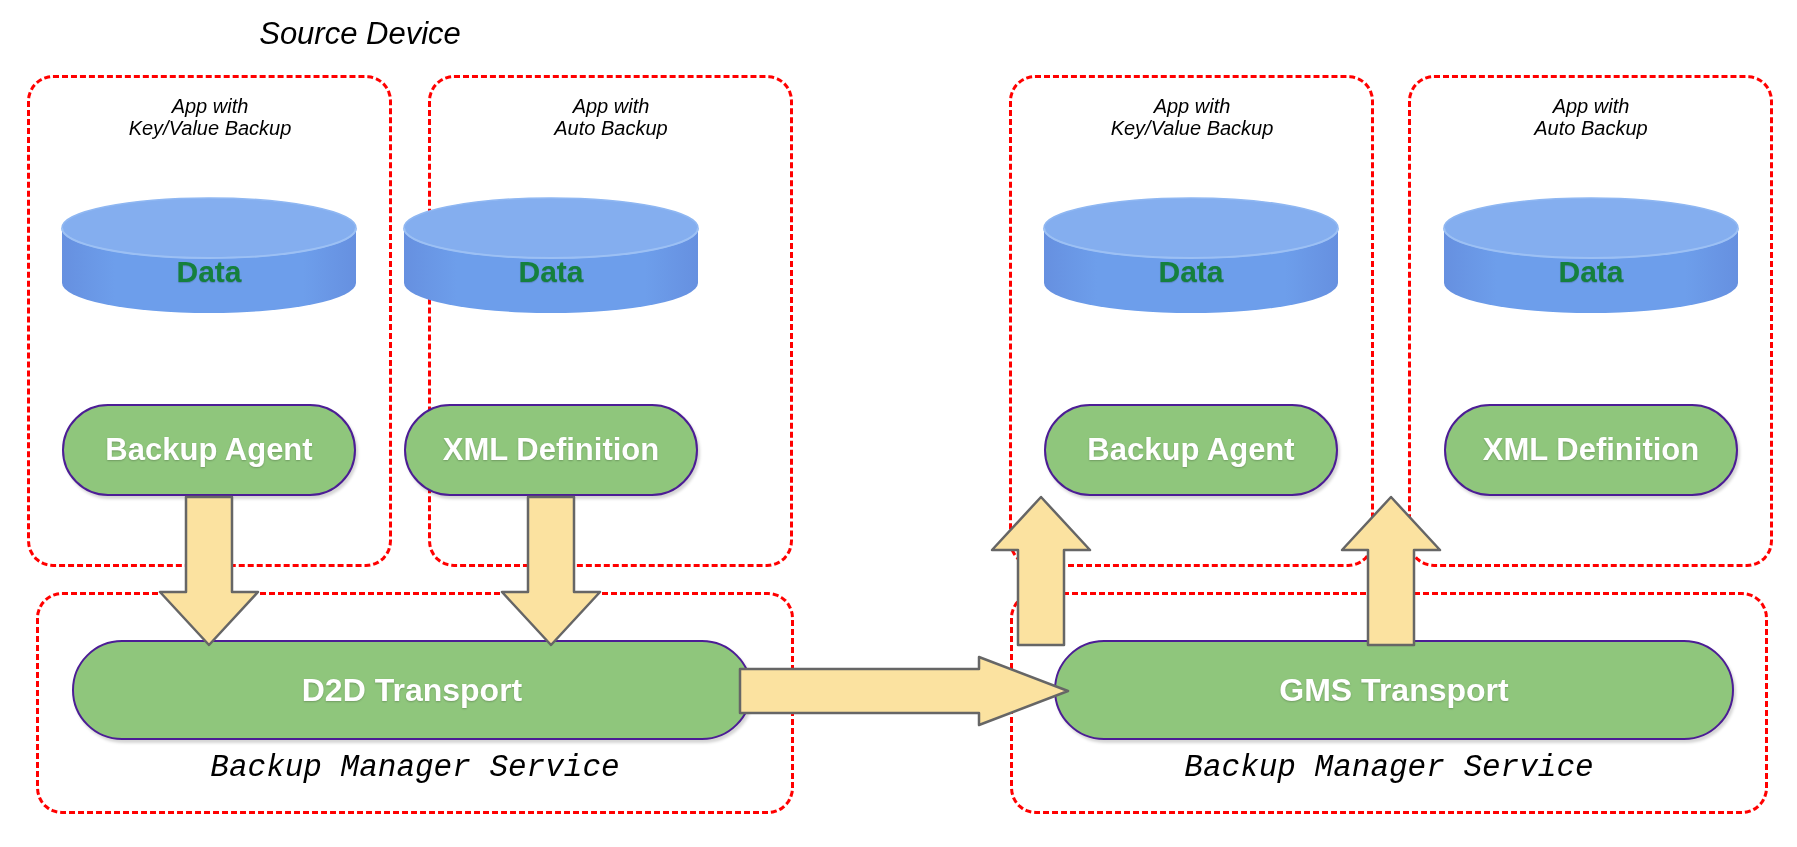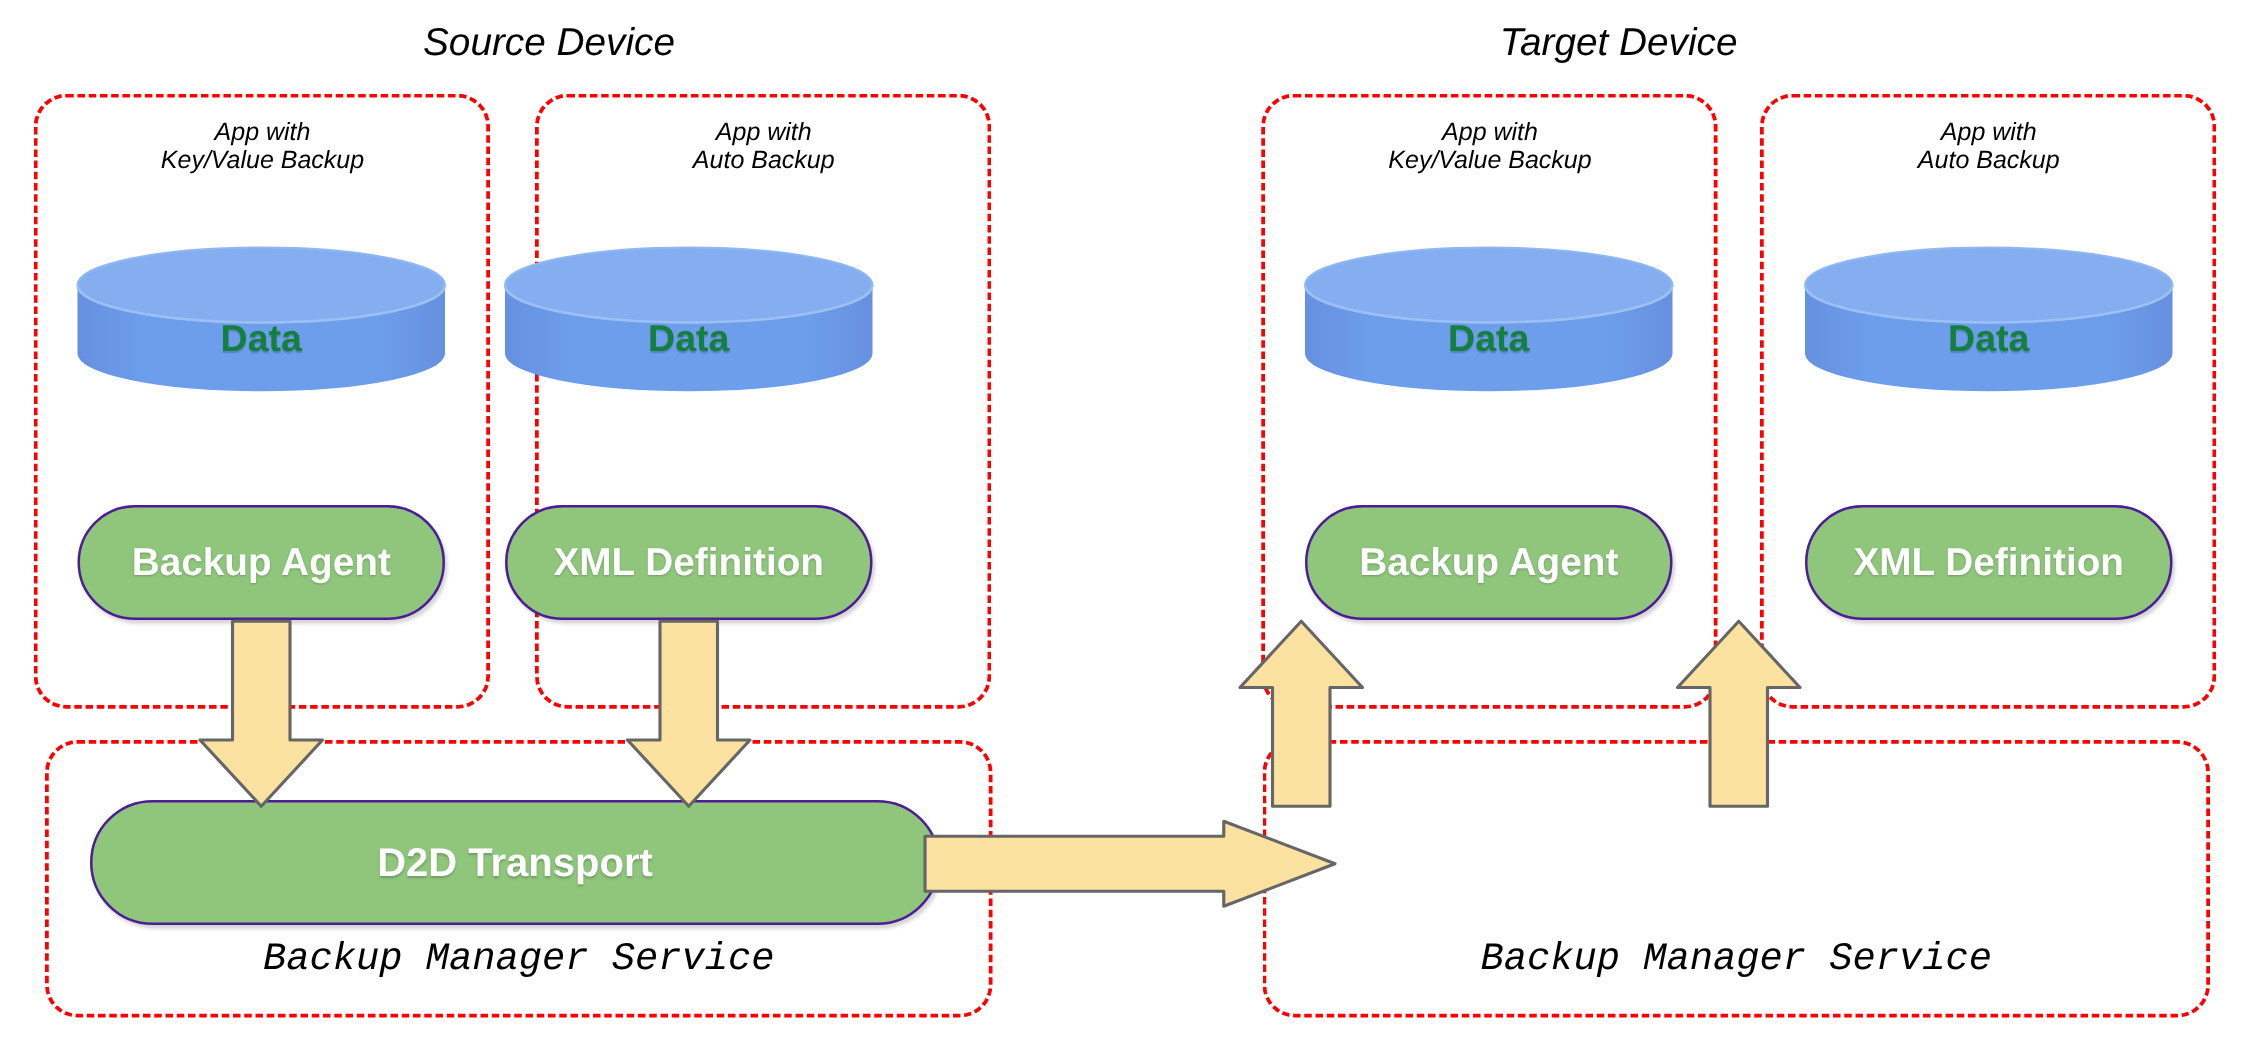--- a/index.html
+++ b/index.html
@@ -15,21 +15,21 @@
     background:#ffffff;
     overflow:hidden;
   }
   .abs{position:absolute;}
 
   
   .device-title{
     font-style:italic;
     font-size:31px;
     color:#000000;
-    text-align:right;
+    text-align:center;
     white-space:nowrap;
     letter-spacing:0px;
   }
 
   
   .dashbox{
     box-sizing:border-box;
     border:3px dashed #ff0000;
     border-radius:26px;
     background:transparent;
@@ -90,21 +90,20 @@
   
   svg{display:block;overflow:visible;}
 </style>
 </head>
 <body>
 
 <div id="stage">
 
   <div class="abs device-title" style="left:180px;top:16px;width:360px;">Source Device</div>
 
-  <div class="abs device-title" style="left:1030px;top:16px;width:360px;">Target Device</div>
 
   <div class="abs dashbox" style="left:27px;top:75px;width:365px;height:492px;"></div>
   <div class="abs dashbox" style="left:428px;top:75px;width:365px;height:492px;"></div>
   <div class="abs dashbox" style="left:1009px;top:75px;width:365px;height:492px;"></div>
   <div class="abs dashbox" style="left:1408px;top:75px;width:365px;height:492px;"></div>
 
   <div class="abs app-caption" style="left:30px;top:96px;width:360px;">App with
 Key/Value Backup</div>
   <div class="abs app-caption" style="left:431px;top:96px;width:360px;">App with
 Auto Backup</div>
@@ -177,20 +176,23 @@
     <span>XML Definition</span>
   </div>
 
   <div class="abs dashbox" style="left:36px;top:592px;width:758px;height:222px;"></div>
   <div class="abs dashbox" style="left:1010px;top:592px;width:758px;height:222px;"></div>
 
   <div class="abs pill transport" style="left:72px;top:640px;width:680px;height:100px;">
     <span>D2D Transport</span>
   </div>
 
+  <div class="abs pill transport" style="left:1054px;top:640px;width:680px;height:100px;">
+    <span>GMS Transport</span>
+  </div>
 
   <div class="abs service-caption" style="left:36px;top:750px;width:758px;">Backup Manager Service</div>
   <div class="abs service-caption" style="left:1010px;top:750px;width:758px;">Backup Manager Service</div>
 
   <div class="abs" style="left:158px;top:497px;width:102px;height:150px;">
     <svg width="102" height="150" viewBox="0 0 102 150">
       <path d="M28,0 L74,0 L74,95 L100,95 L51,148 L2,95 L28,95 Z" fill="#fbe2a0" stroke="#666666" stroke-width="2.5" stroke-linejoin="round"></path>
     </svg>
   </div>
 

